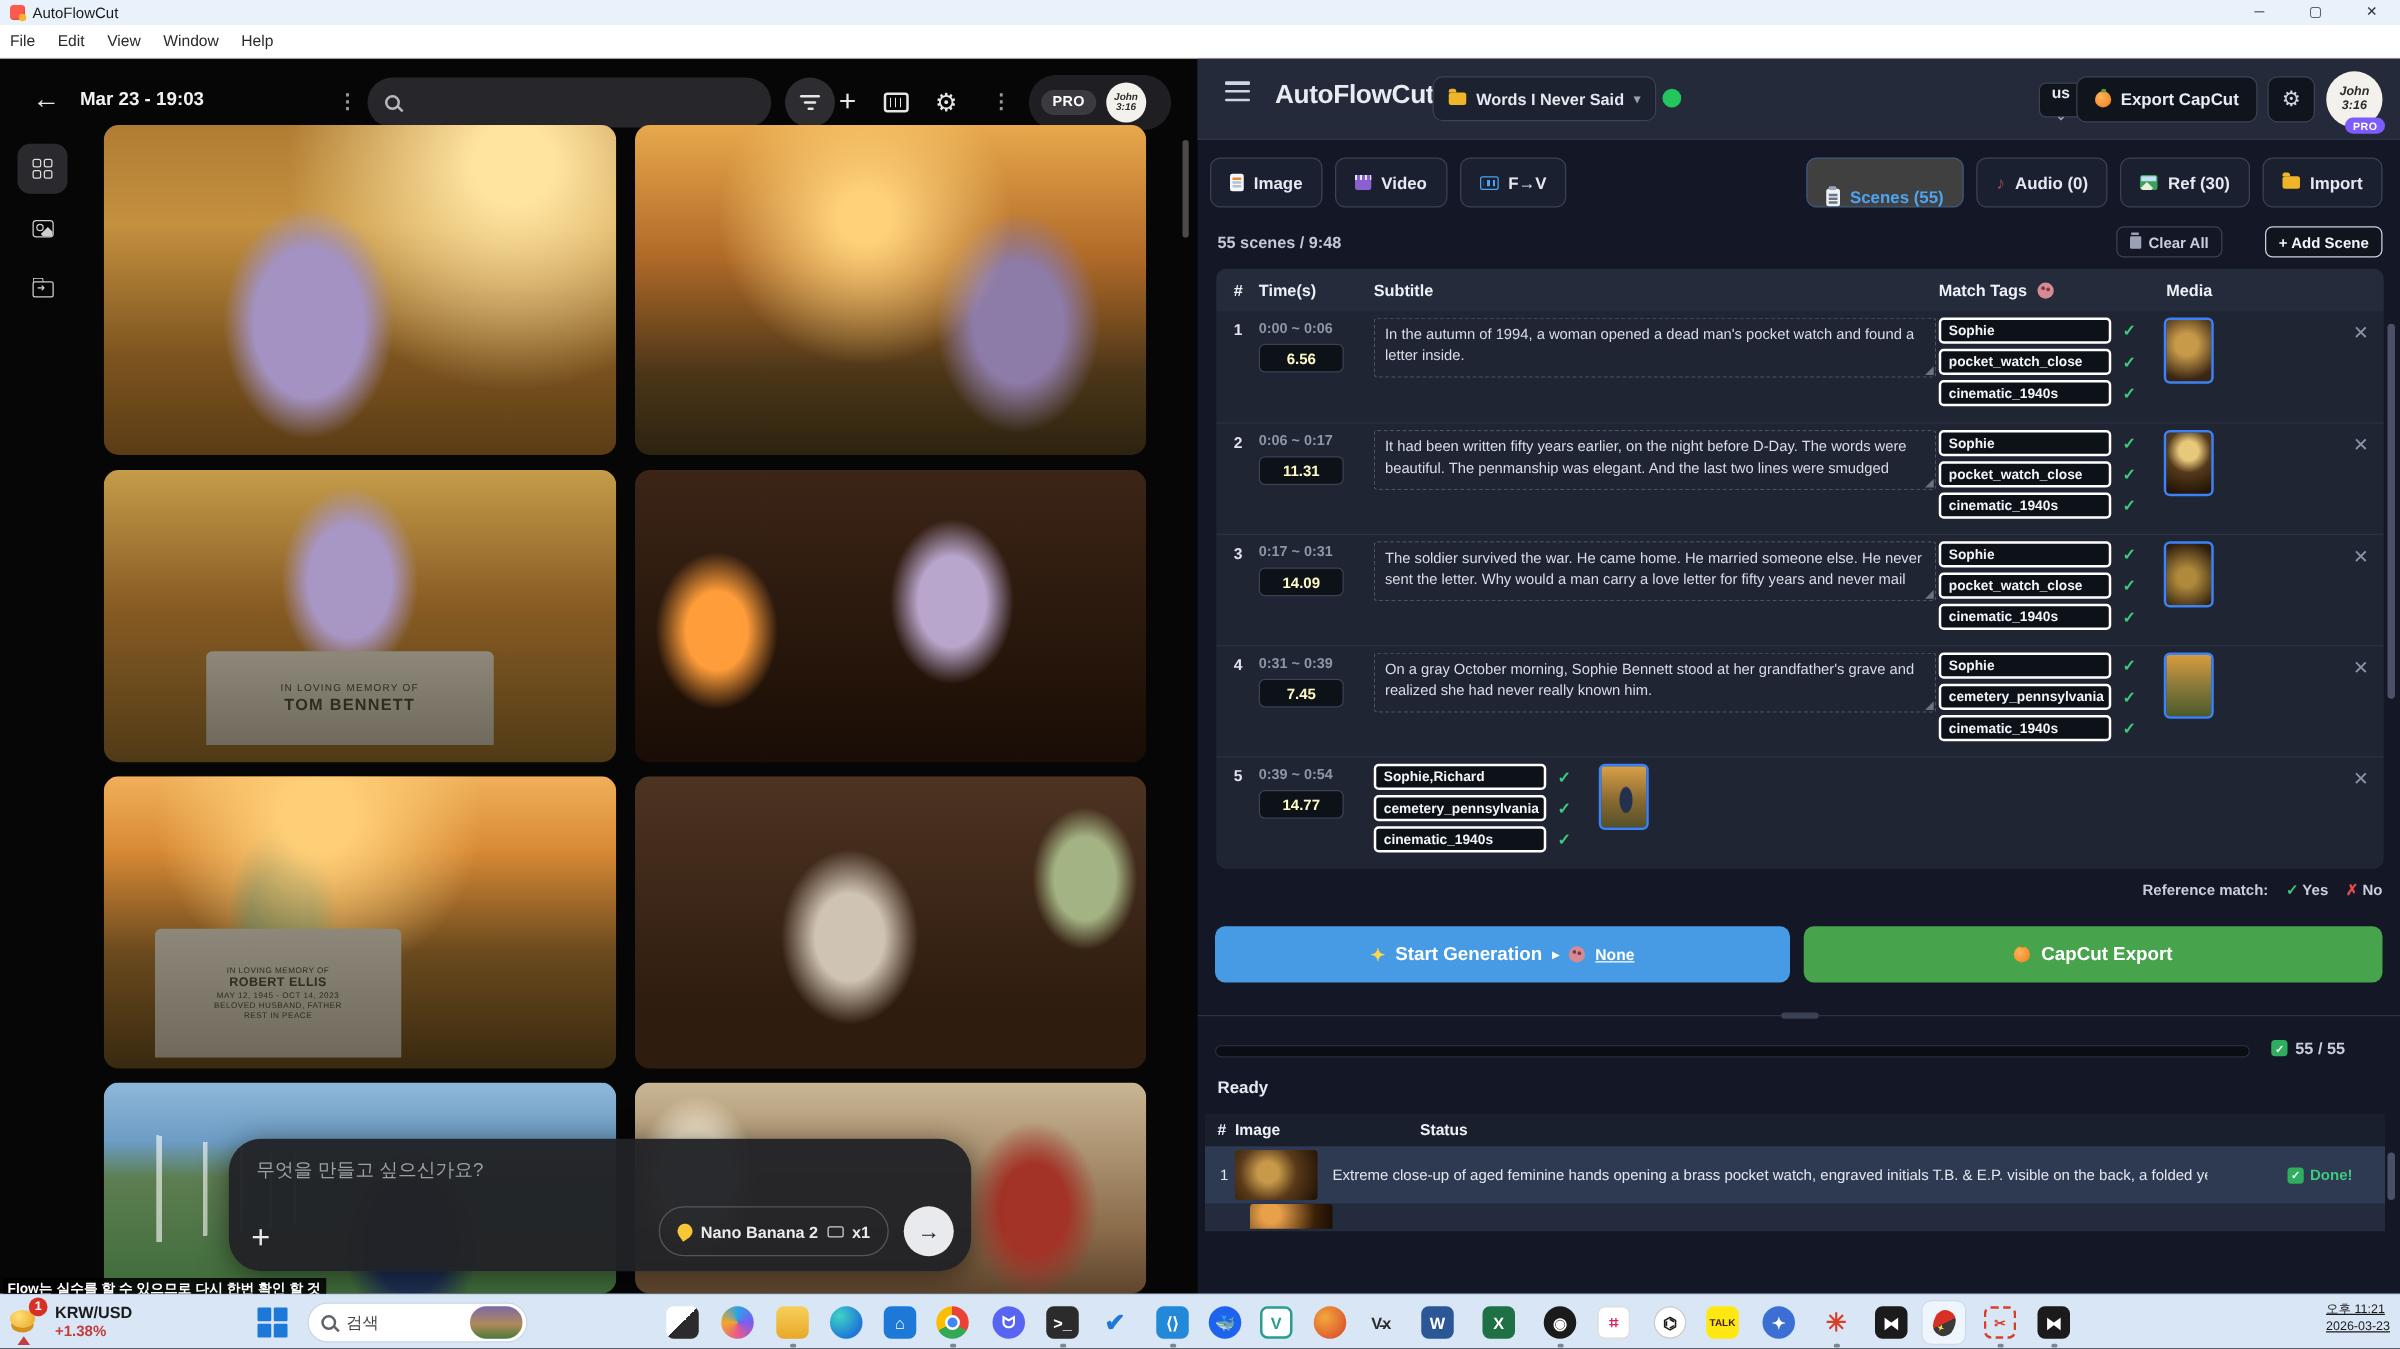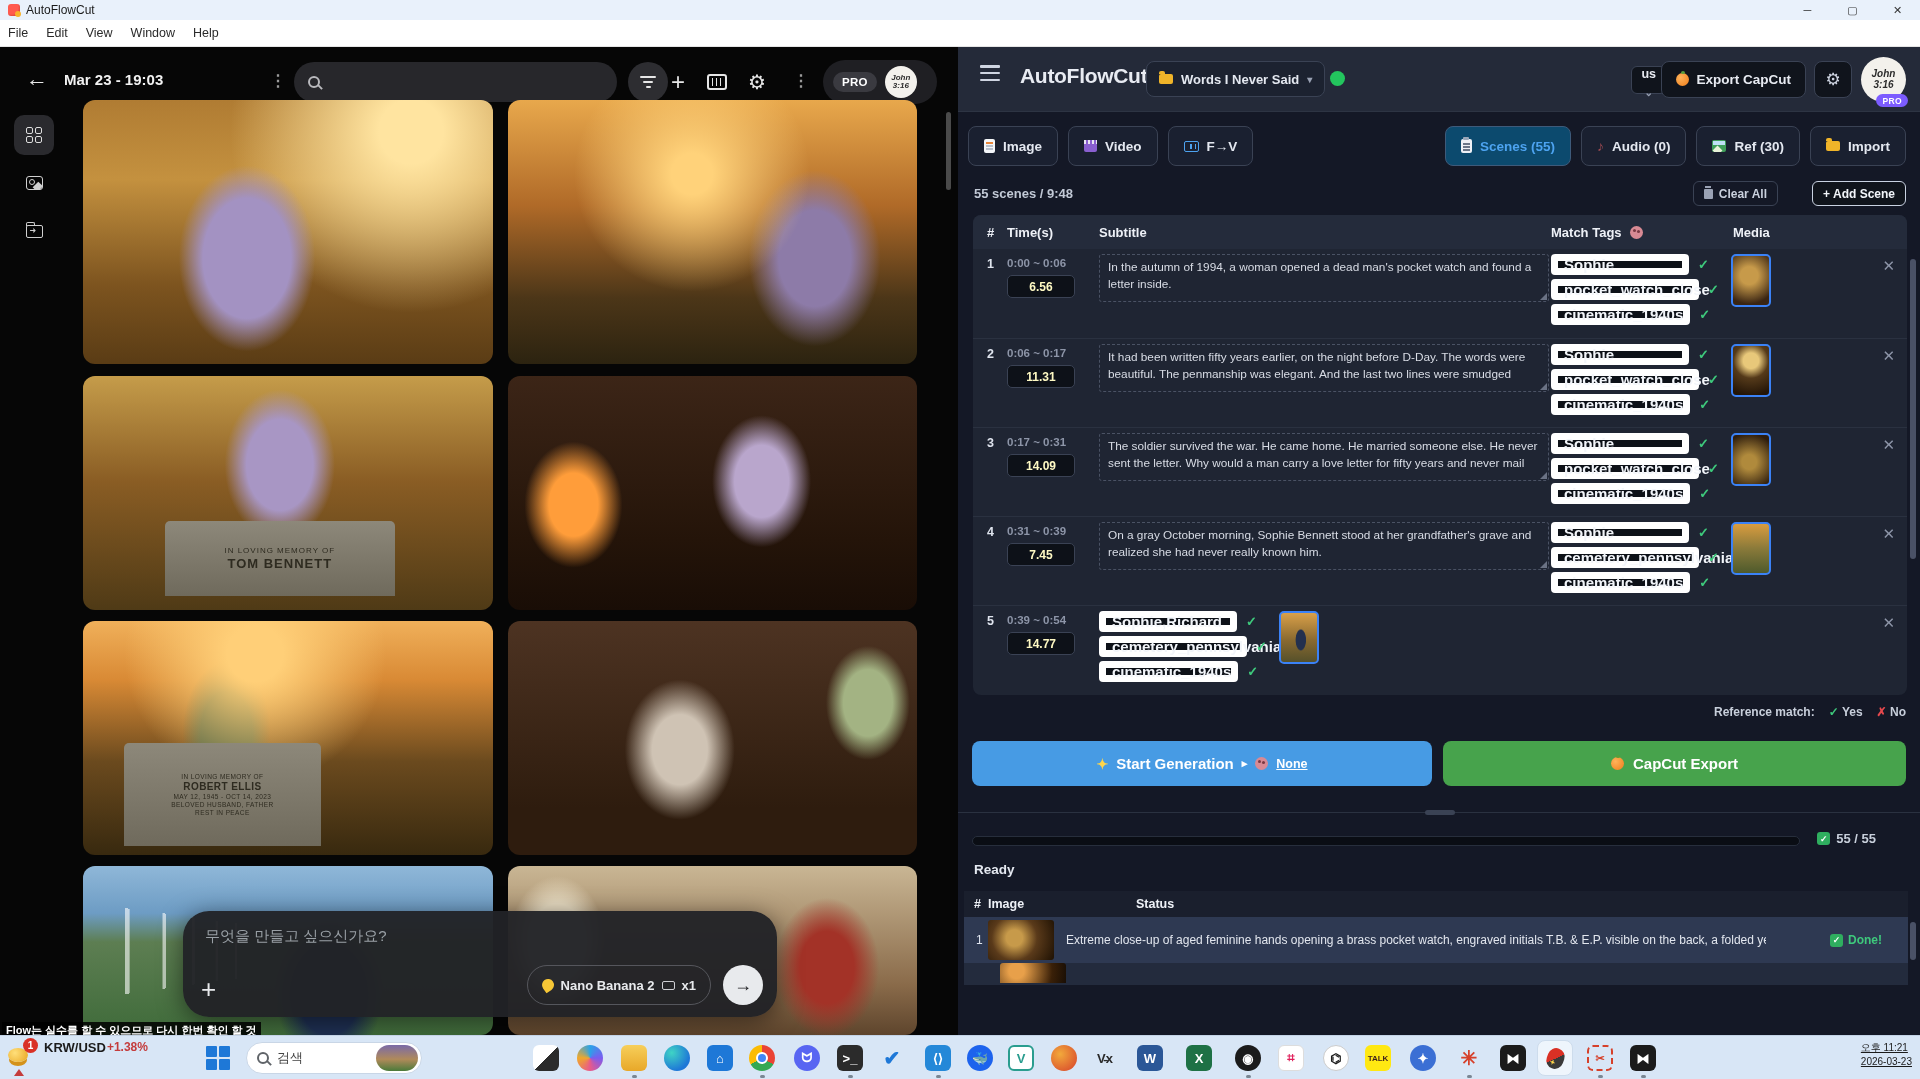--- a/index.html
+++ b/index.html
@@ -100,21 +100,21 @@
   .export-btn { position:absolute; right:114px; top:14px; height:37px; border-radius:8px; border:1px solid #3a4254; background:#10141c; display:flex; align-items:center; gap:8px; padding:0 14px; font-size:13.5px; font-weight:700; }
   .i-orange { width:13px; height:13px; border-radius:50%; background:radial-gradient(circle at 35% 35%, #ffb35a, #ef7d1a); position:relative; }
   .i-orange::before { content:""; position:absolute; top:-2px; left:5px; width:4px; height:3px; background:#5a9e3a; border-radius:50%; }
   .gear-btn { position:absolute; right:68px; top:14px; width:38px; height:37px; border-radius:8px; border:1px solid #3a4254; background:#10141c; display:flex; align-items:center; justify-content:center; color:#cfd5e2; font-size:17px; }
   .app-avatar { position:absolute; right:14px; top:10px; width:45px; height:45px; border-radius:50%; background:#f3f1ec; color:#2c2c2c; display:flex; flex-direction:column; align-items:center; justify-content:center; font-size:10px; font-style:italic; font-weight:700; line-height:1.05; }
   .pro-badge { position:absolute; right:12px; top:47px; background:#7c5cff; color:#fff; font-size:8.5px; font-weight:700; padding:1.5px 6px; border-radius:7px; letter-spacing:.4px; }
 
   .tabs { position:absolute; top:79px; height:40px; display:flex; gap:10px; }
   .tabs-left { left:10px; } .tabs-right { right:14px; }
   .tab { height:40px; border-radius:8px; border:1px solid #3a4254; background:#1a2030; display:flex; align-items:center; gap:8px; padding:0 15px; font-size:13.5px; font-weight:700; color:#e4e8f0; }
-  .tab.active { background:#0c4a6e; border-color:#3e5a7a; color:#4da3f0; }
+  .tab.active { background:#404040; border-color:#3e5a7a; color:#4da3f0;align-items:flex-end; }
   .i-doc { width:11px; height:14px; background:#f4f6f9; border-radius:2px; position:relative; }
   .i-doc::after { content:""; position:absolute; left:2px; top:3px; width:7px; height:1.5px; background:#e8863a; box-shadow:0 3px 0 #b8c0cc, 0 6px 0 #b8c0cc; }
   .i-clap { width:13px; height:12px; background:#8a5fd0; border-radius:2px; position:relative; }
   .i-clap::before { content:""; position:absolute; top:0; left:0; width:13px; height:4px; background:repeating-linear-gradient(90deg,#e8e4f2 0 2px,#8a5fd0 2px 4px); }
   .i-fv { width:15px; height:11px; border:1.5px solid #4da3f0; border-radius:2px; background:repeating-linear-gradient(90deg,#4da3f0 0 2.5px, transparent 2.5px 5px); background-clip:content-box; padding:1.5px; }
   .i-clip { width:11px; height:14px; background:#eef1f6; border-radius:2px; position:relative; }
   .i-clip::before { content:""; position:absolute; top:-2px; left:2.5px; width:6px; height:3px; background:#9aa6b8; border-radius:1px; }
   .i-clip::after { content:""; position:absolute; left:2px; top:4px; width:7px; height:1.5px; background:#6a7688; box-shadow:0 3px 0 #6a7688, 0 6px 0 #6a7688; }
   .i-music { color:#a04a52; font-size:14px; font-weight:700; }
   .i-pic { width:14px; height:12px; background:#3f9e5a; border-radius:2px; position:relative; overflow:hidden; }
@@ -139,21 +139,21 @@
   .scene-row { position:relative; height:89px; border-top:1px solid #2a3140; display:flex; }
   .sr-num { width:34px; padding:8px 0 0 14px; font-size:12.5px; font-weight:700; color:#dfe4ee; }
   .sr-timecol { width:92px; padding-top:8px; }
   .sr-range { font-size:11.5px; color:#8d95a8; font-weight:600; }
   .sr-dur { margin-top:6px; width:68px; height:23px; background:#0d1118; border:1px solid #3a4254; border-radius:5px; color:#fef9c3; font-size:12px; font-weight:700; display:flex; align-items:center; justify-content:center; }
   .sr-sub { width:452px; padding-top:5px; }
   .sr-textarea { width:450px; height:48px; border:1px dashed #4a5264; border-radius:3px; padding:4px 10px 0 8px; font-size:11.8px; line-height:1.45; color:#d8dce5; position:relative; overflow:hidden; }
   .sr-textarea::after { content:""; position:absolute; right:1px; bottom:1px; width:0; height:0; border-left:7px solid transparent; border-bottom:7px solid #6a7284; }
   .sr-tags { width:158px; padding-top:5px; display:flex; flex-direction:column; gap:4px; }
   .tagline { display:flex; align-items:center; gap:9px; }
-  .tagbox { width:148px; height:21px; background:#0d1118; border:7px solid #ffffff; border-radius:4px; color:#f2f5fa; font-size:15px; font-weight:600; display:flex; align-items:center; padding-left:6px; }
+  .tagbox { width:148px; height:21px; background:#0d1118; border:2px solid #ffffff; border-radius:4px; color:#f2f5fa; font-size:11px; font-weight:600; display:flex; align-items:center; padding-left:6px; }
   .tagcheck { color:#3ec97c; font-size:13px; font-weight:700; }
   .sr-media { width:78px; padding:5px 0 0 22px; }
   .sr-thumb { width:40px; height:53px; border:2px solid #3b82f6; border-radius:5px; }
   .mt1 { background:radial-gradient(circle at 45% 40%, #c79a4a 0 25%, #3a2513 80%); }
   .mt2 { background:radial-gradient(circle at 50% 30%, #e8c87a 0 20%, #553a1a 45%, #241507 90%); }
   .mt3 { background:radial-gradient(circle at 45% 55%, #b08a3c 0 22%, #2e1d0d 85%); }
   .mt4 { background:linear-gradient(180deg,#d99c3f 0%,#8a7a3a 50%,#4e5a2c 100%); }
   .mt5 { background:radial-gradient(8px 16px at 55% 55%, #23304e 0 60%, rgba(35,48,78,0) 70%), linear-gradient(180deg,#d9a049 0%,#8a6a30 55%,#55502a 100%); }
   .sr-close { position:absolute; right:12px; top:8px; color:#8d95a8; font-size:15px; }
 
@@ -187,21 +187,21 @@
   .app-scroll1 { position:absolute; right:4px; top:212px; width:6px; height:300px; border-radius:3px; background:#4a5166; }
   .app-scroll2 { position:absolute; right:4px; top:875px; width:6px; height:38px; border-radius:3px; background:#4a5166; }
 
   
   .taskbar { position:absolute; left:0; top:1035px; width:1920px; height:44px; background:#d8e6f6; border-top:1px solid #c3d3e6; }
   .widget { position:absolute; left:6px; top:4px; display:flex; gap:8px; }
   .coins { position:relative; width:30px; height:34px; }
   .coins::before { content:""; position:absolute; left:2px; top:8px; width:20px; height:14px; background:radial-gradient(circle at 35% 35%, #ffdf7a, #e8a51f); border-radius:50%; box-shadow:0 5px 0 -1px #d4921a; }
   .coin-badge { position:absolute; right:-2px; top:-2px; min-width:15px; height:15px; background:#d93025; color:#fff; border-radius:8px; font-size:10px; font-weight:700; display:flex; align-items:center; justify-content:center; padding:0 3px; }
   .coin-up { position:absolute; left:8px; bottom:-2px; width:0; height:0; border-left:5px solid transparent; border-right:5px solid transparent; border-bottom:7px solid #c43c3c; }
-  .widget-texts { display:flex; flex-direction:row; justify-content:center; gap:1px; }
+  .widget-texts { display:flex; flex-direction:column; justify-content:center; gap:1px; }
   .w-pair { font-size:13px; color:#1b1b1b; font-weight:600; }
   .w-chg { font-size:12px; color:#c43c3c; font-weight:600; }
   .start-btn { position:absolute; left:206px; top:10px; width:24px; height:24px; display:grid; grid-template-columns:11px 11px; grid-template-rows:11px 11px; gap:2px; }
   .start-btn i { background:#1e78d7; border-radius:1px; }
   .tb-search { position:absolute; left:246px; top:6px; width:176px; height:32px; background:#fff; border:1px solid #c9d6e6; border-radius:16px; display:flex; align-items:center; padding-left:10px; gap:8px; }
   .tb-search .mag { border-color:#5f6368; } .tb-search .mag::after { background:#5f6368; }
   .tb-search-label { font-size:13px; color:#444; }
   .tb-weather { position:absolute; right:3px; top:2px; width:42px; height:26px; border-radius:13px; background:linear-gradient(180deg,#7a6aa8 0%,#b08a5a 55%,#4a7a3a 100%); }
   .tb-ic { position:absolute; top:9px; width:26px; height:26px; border-radius:6px; display:flex; align-items:center; justify-content:center; font-size:13px; font-weight:700; color:#fff; }
   .dot-run { position:absolute; top:39px; width:5px; height:3px; border-radius:2px; background:#7a8794; }

